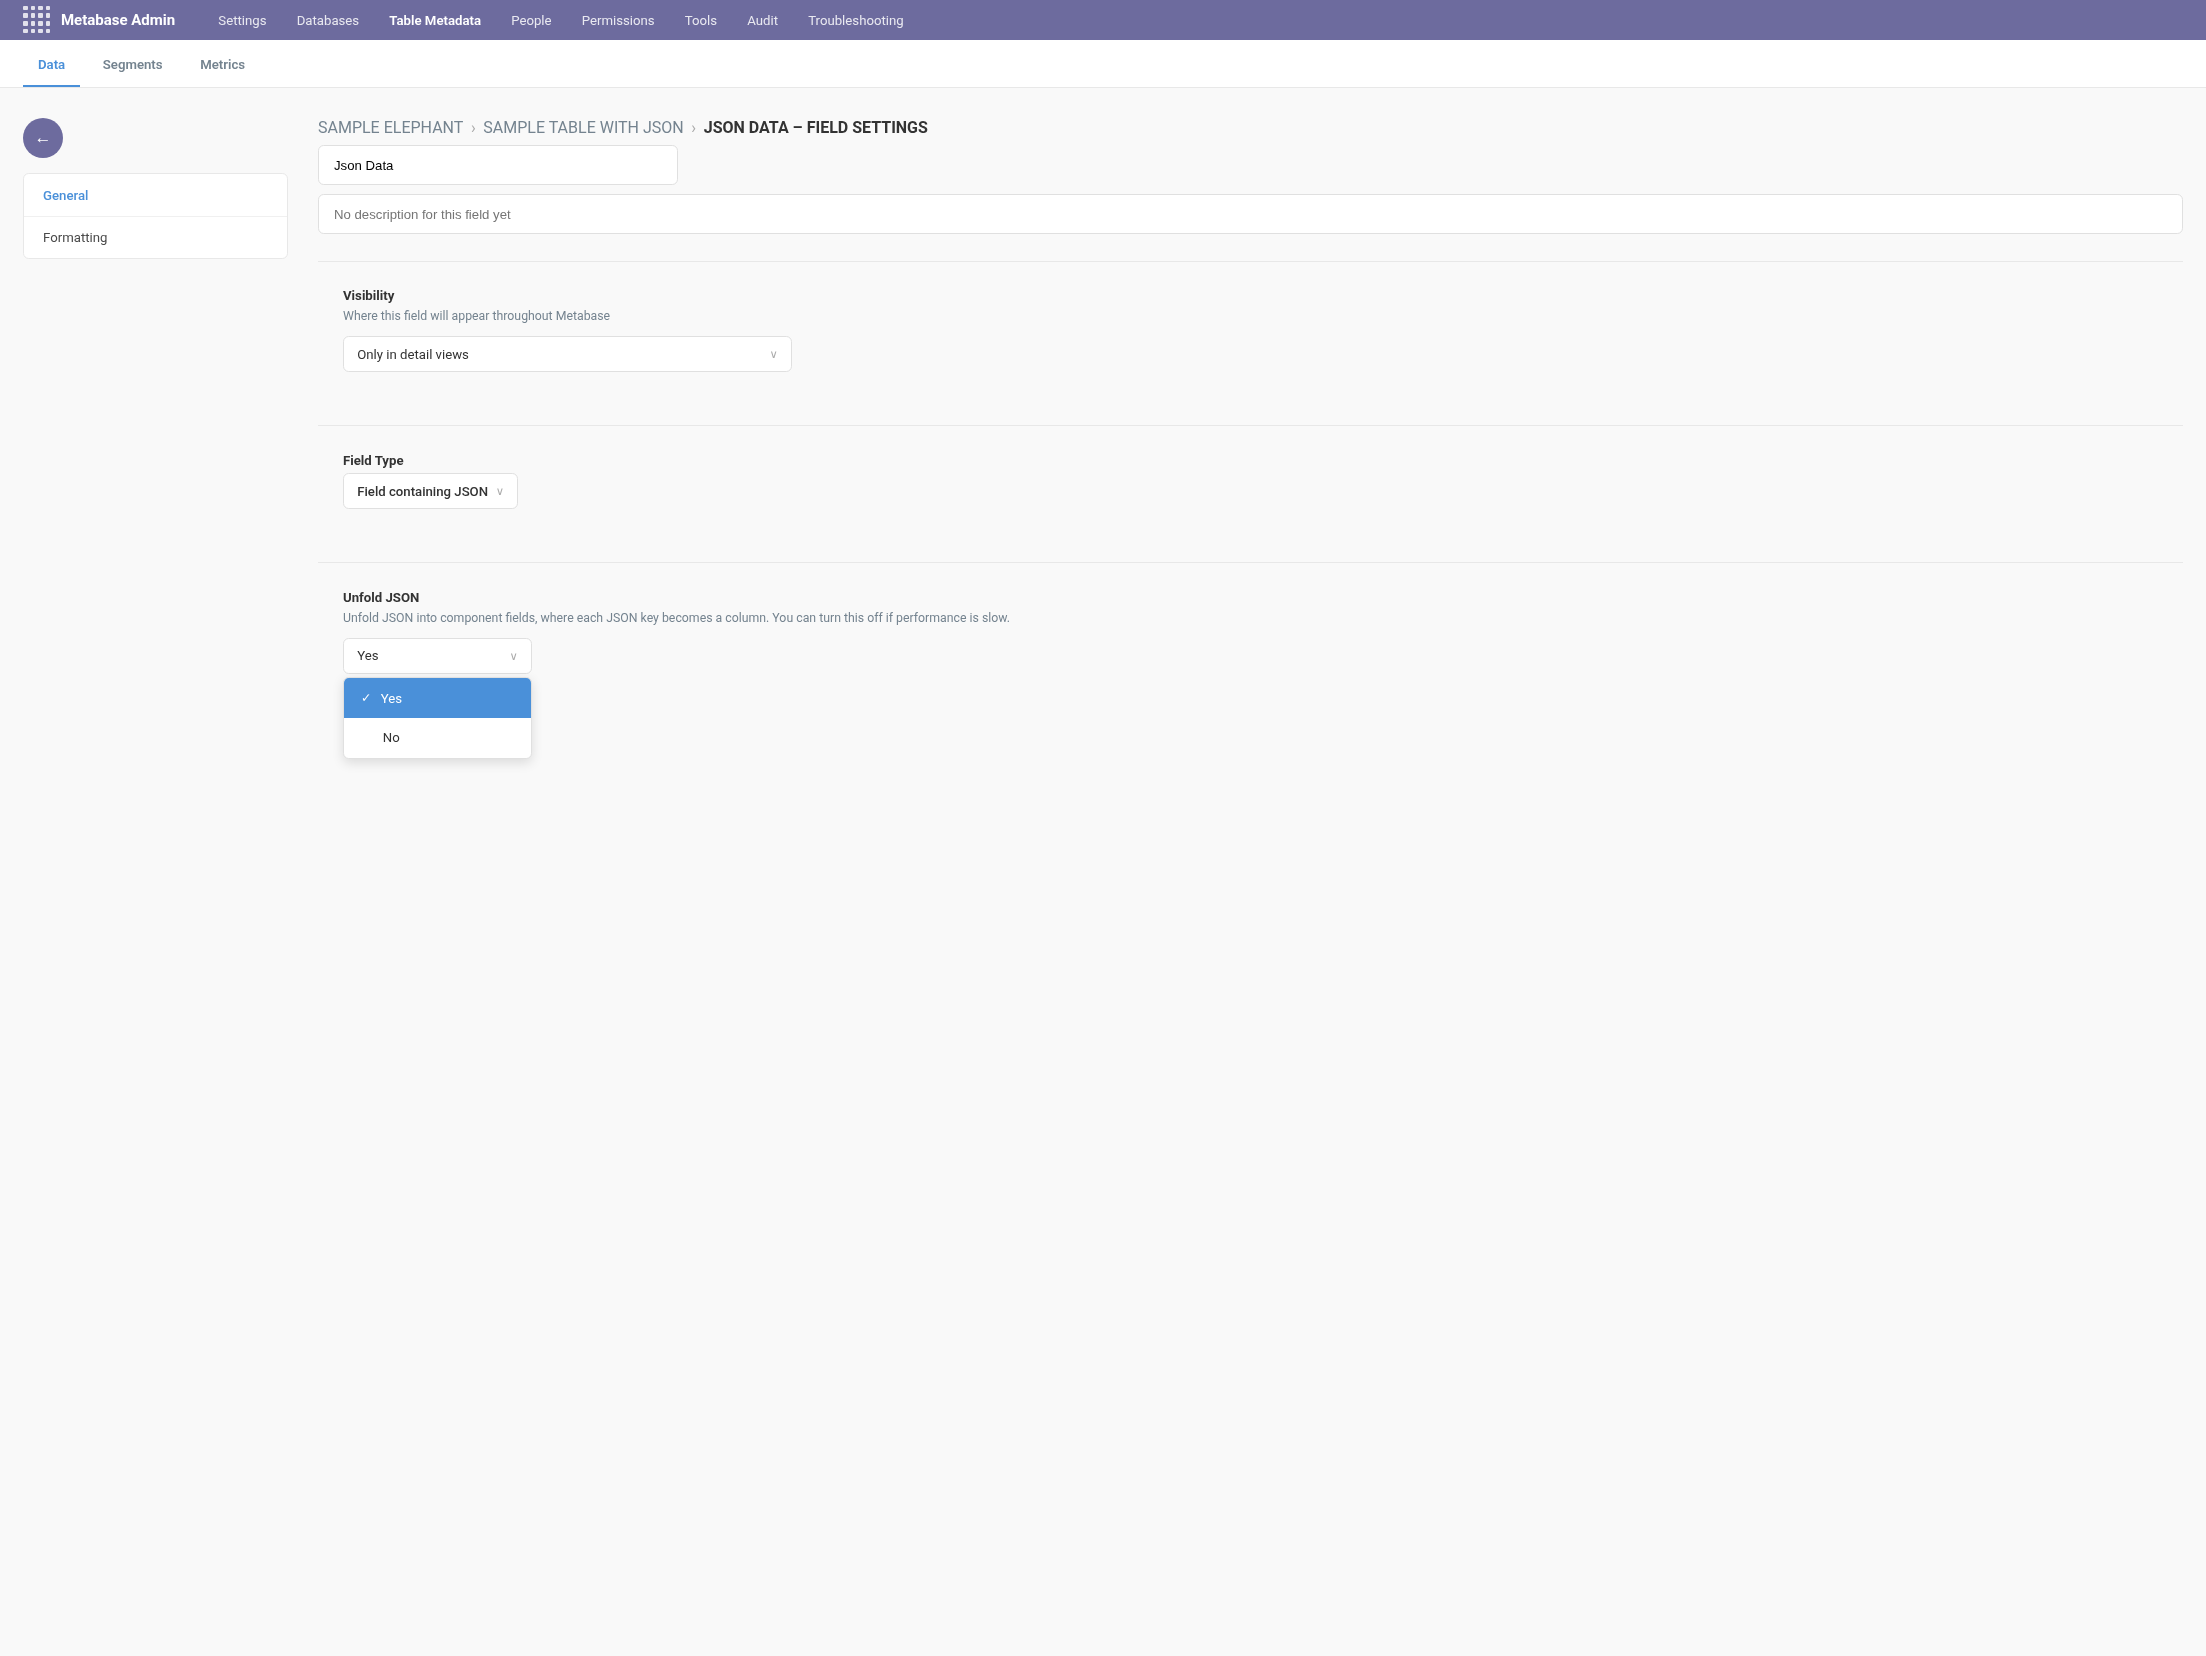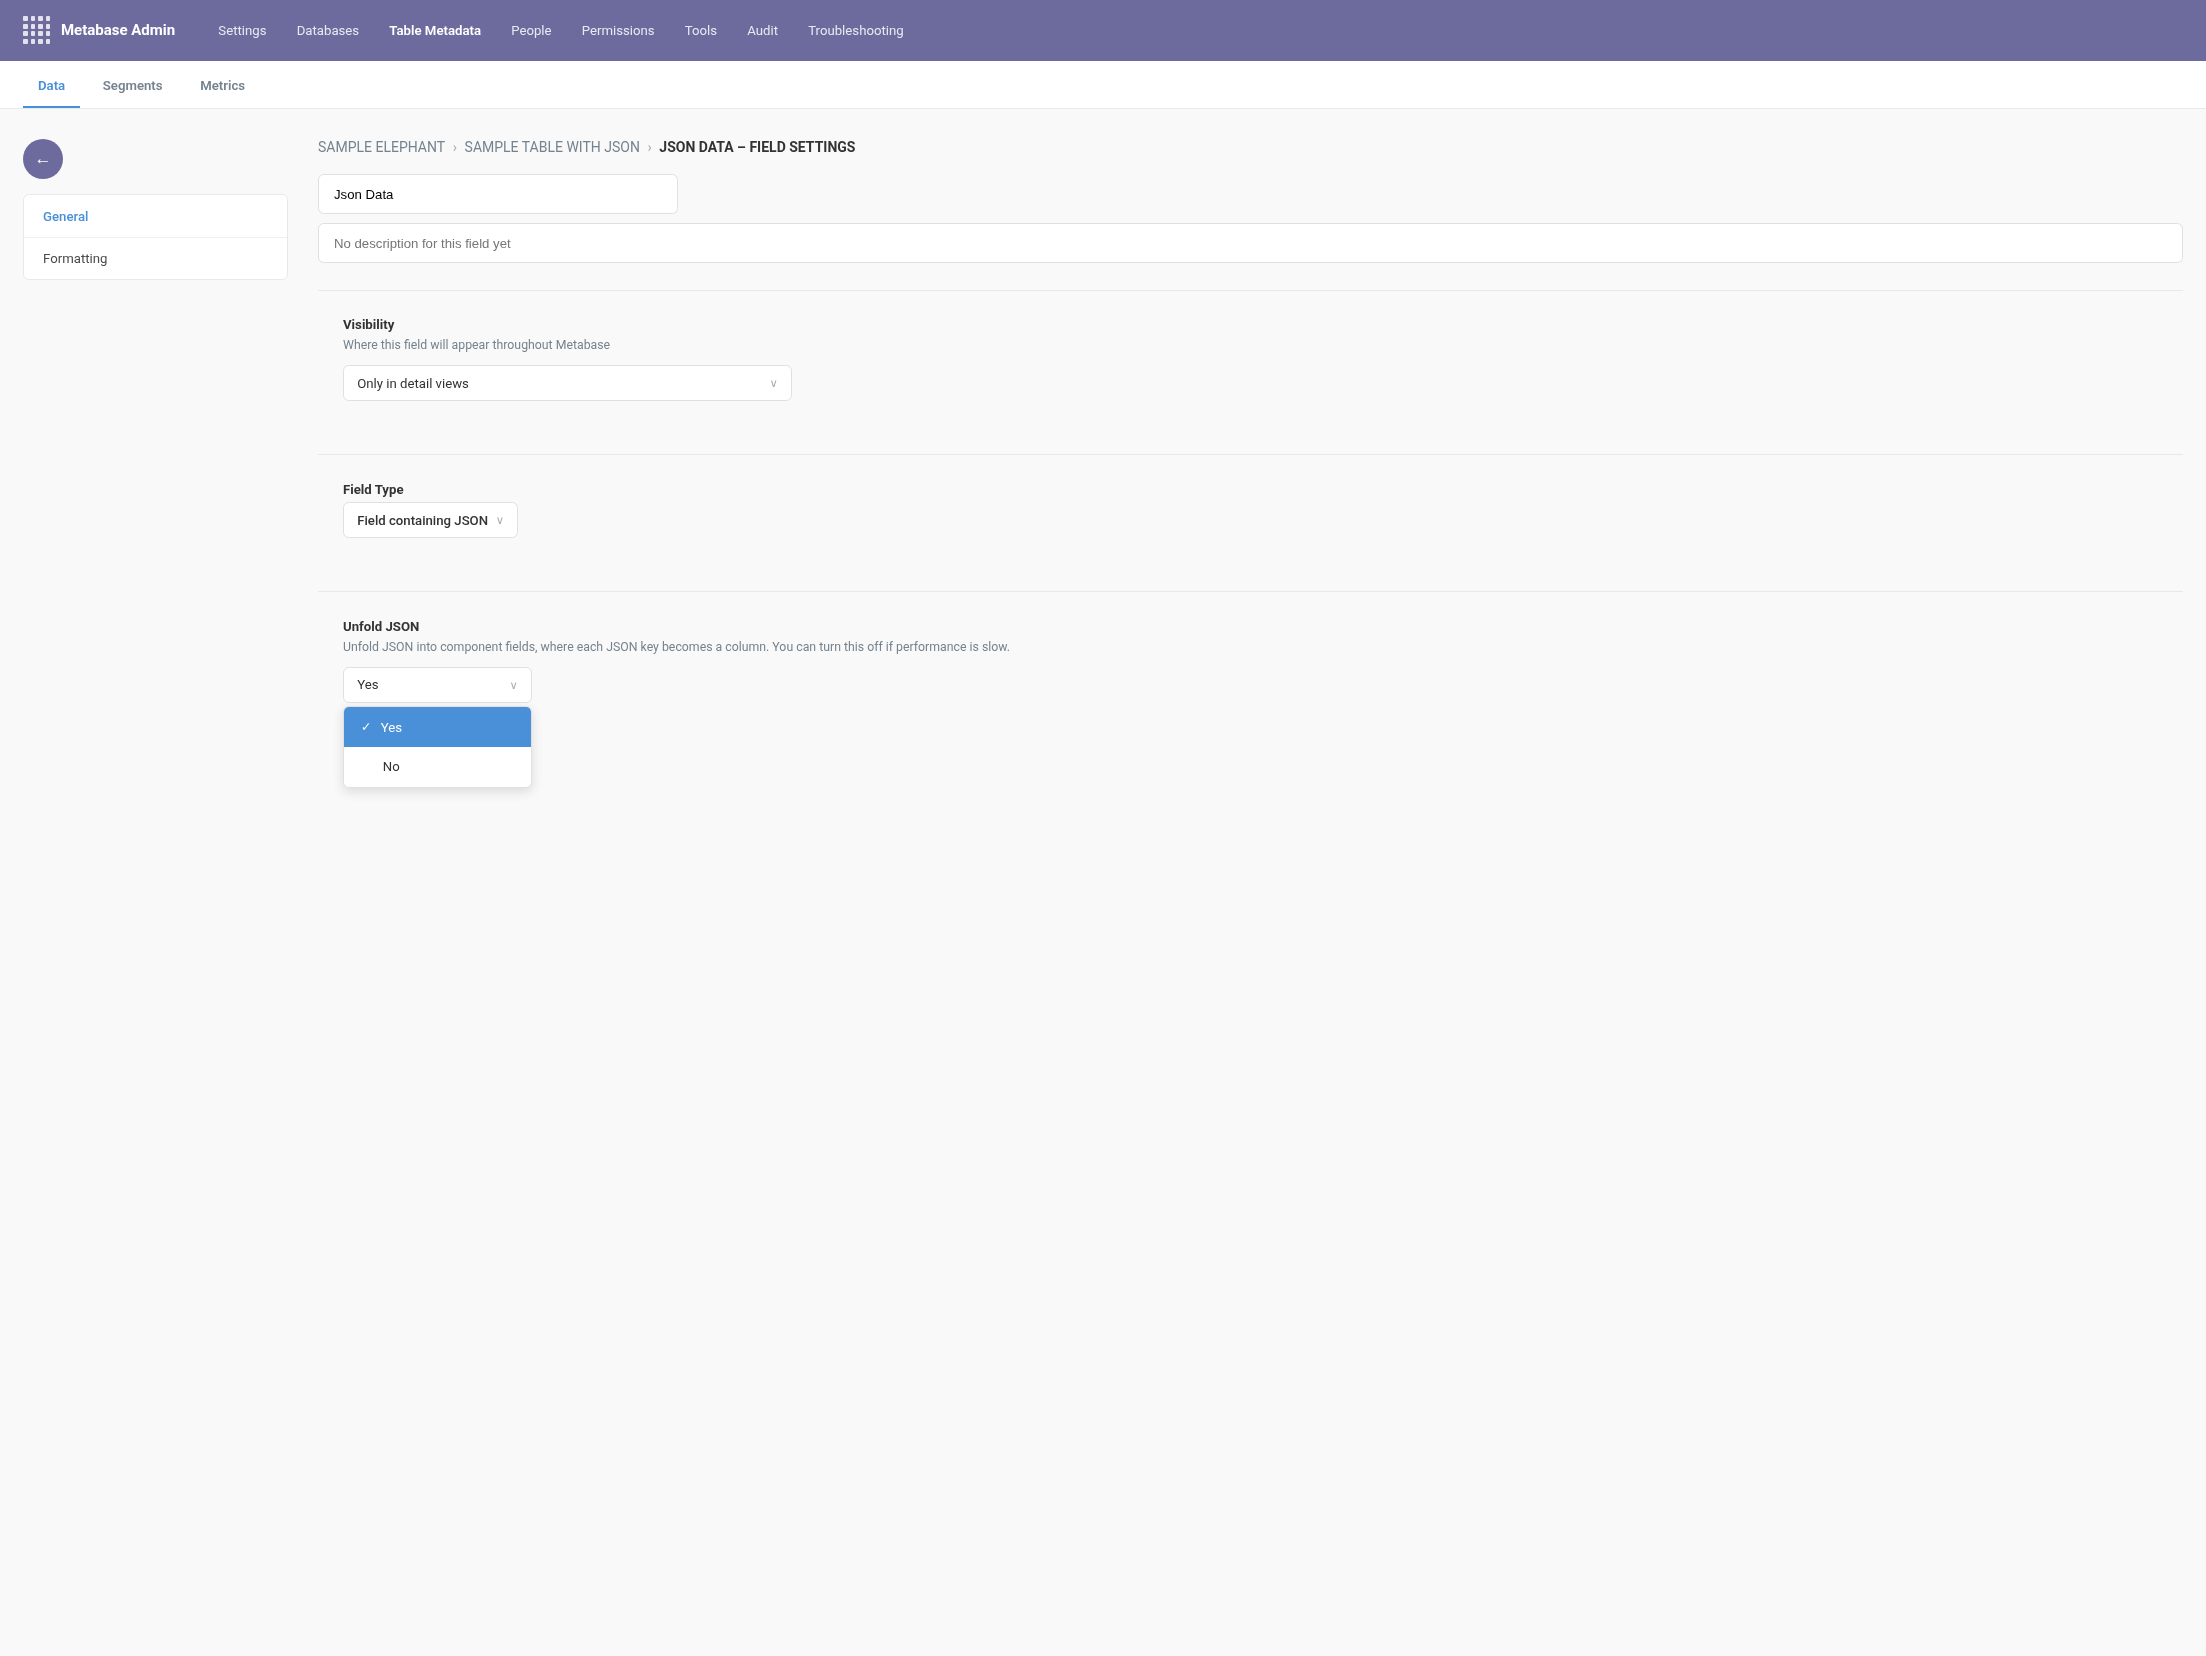--- a/index.html
+++ b/index.html
@@ -4,21 +4,21 @@
   <style>
     * { box-sizing: border-box; margin: 0; padding: 0; }
     body { font-family: -apple-system, BlinkMacSystemFont, 'Segoe UI', Roboto, sans-serif; background: #f9f9f9; color: #333; }
 
     
     .topnav {
       background: #6d6b9e;
       display: flex;
       align-items: center;
       padding: 0 23px;
-      height: 61px;
+      height: 40px;
     }
     .topnav-brand {
       display: flex;
       align-items: center;
       gap: 9.5px;
       color: #fff;
       font-weight: 700;
       font-size: 15px;
       margin-right: 30px;
       white-space: nowrap;
@@ -121,23 +121,23 @@
       flex: 1;
       display: flex;
       flex-direction: column;
       gap: 0;
     }
 
     
     .breadcrumb {
       display: flex;
       gap: 7.6px;
-      font-size: 14px;
+      font-size: 16px;
       color: #74838f;
-      margin-bottom: 19px;
+      margin-bottom: 8px;
     }
     .breadcrumb-sep {
       color: #aaa;
     }
     .breadcrumb-current {
       font-weight: 700;
       color: #333;
     }
 
     

